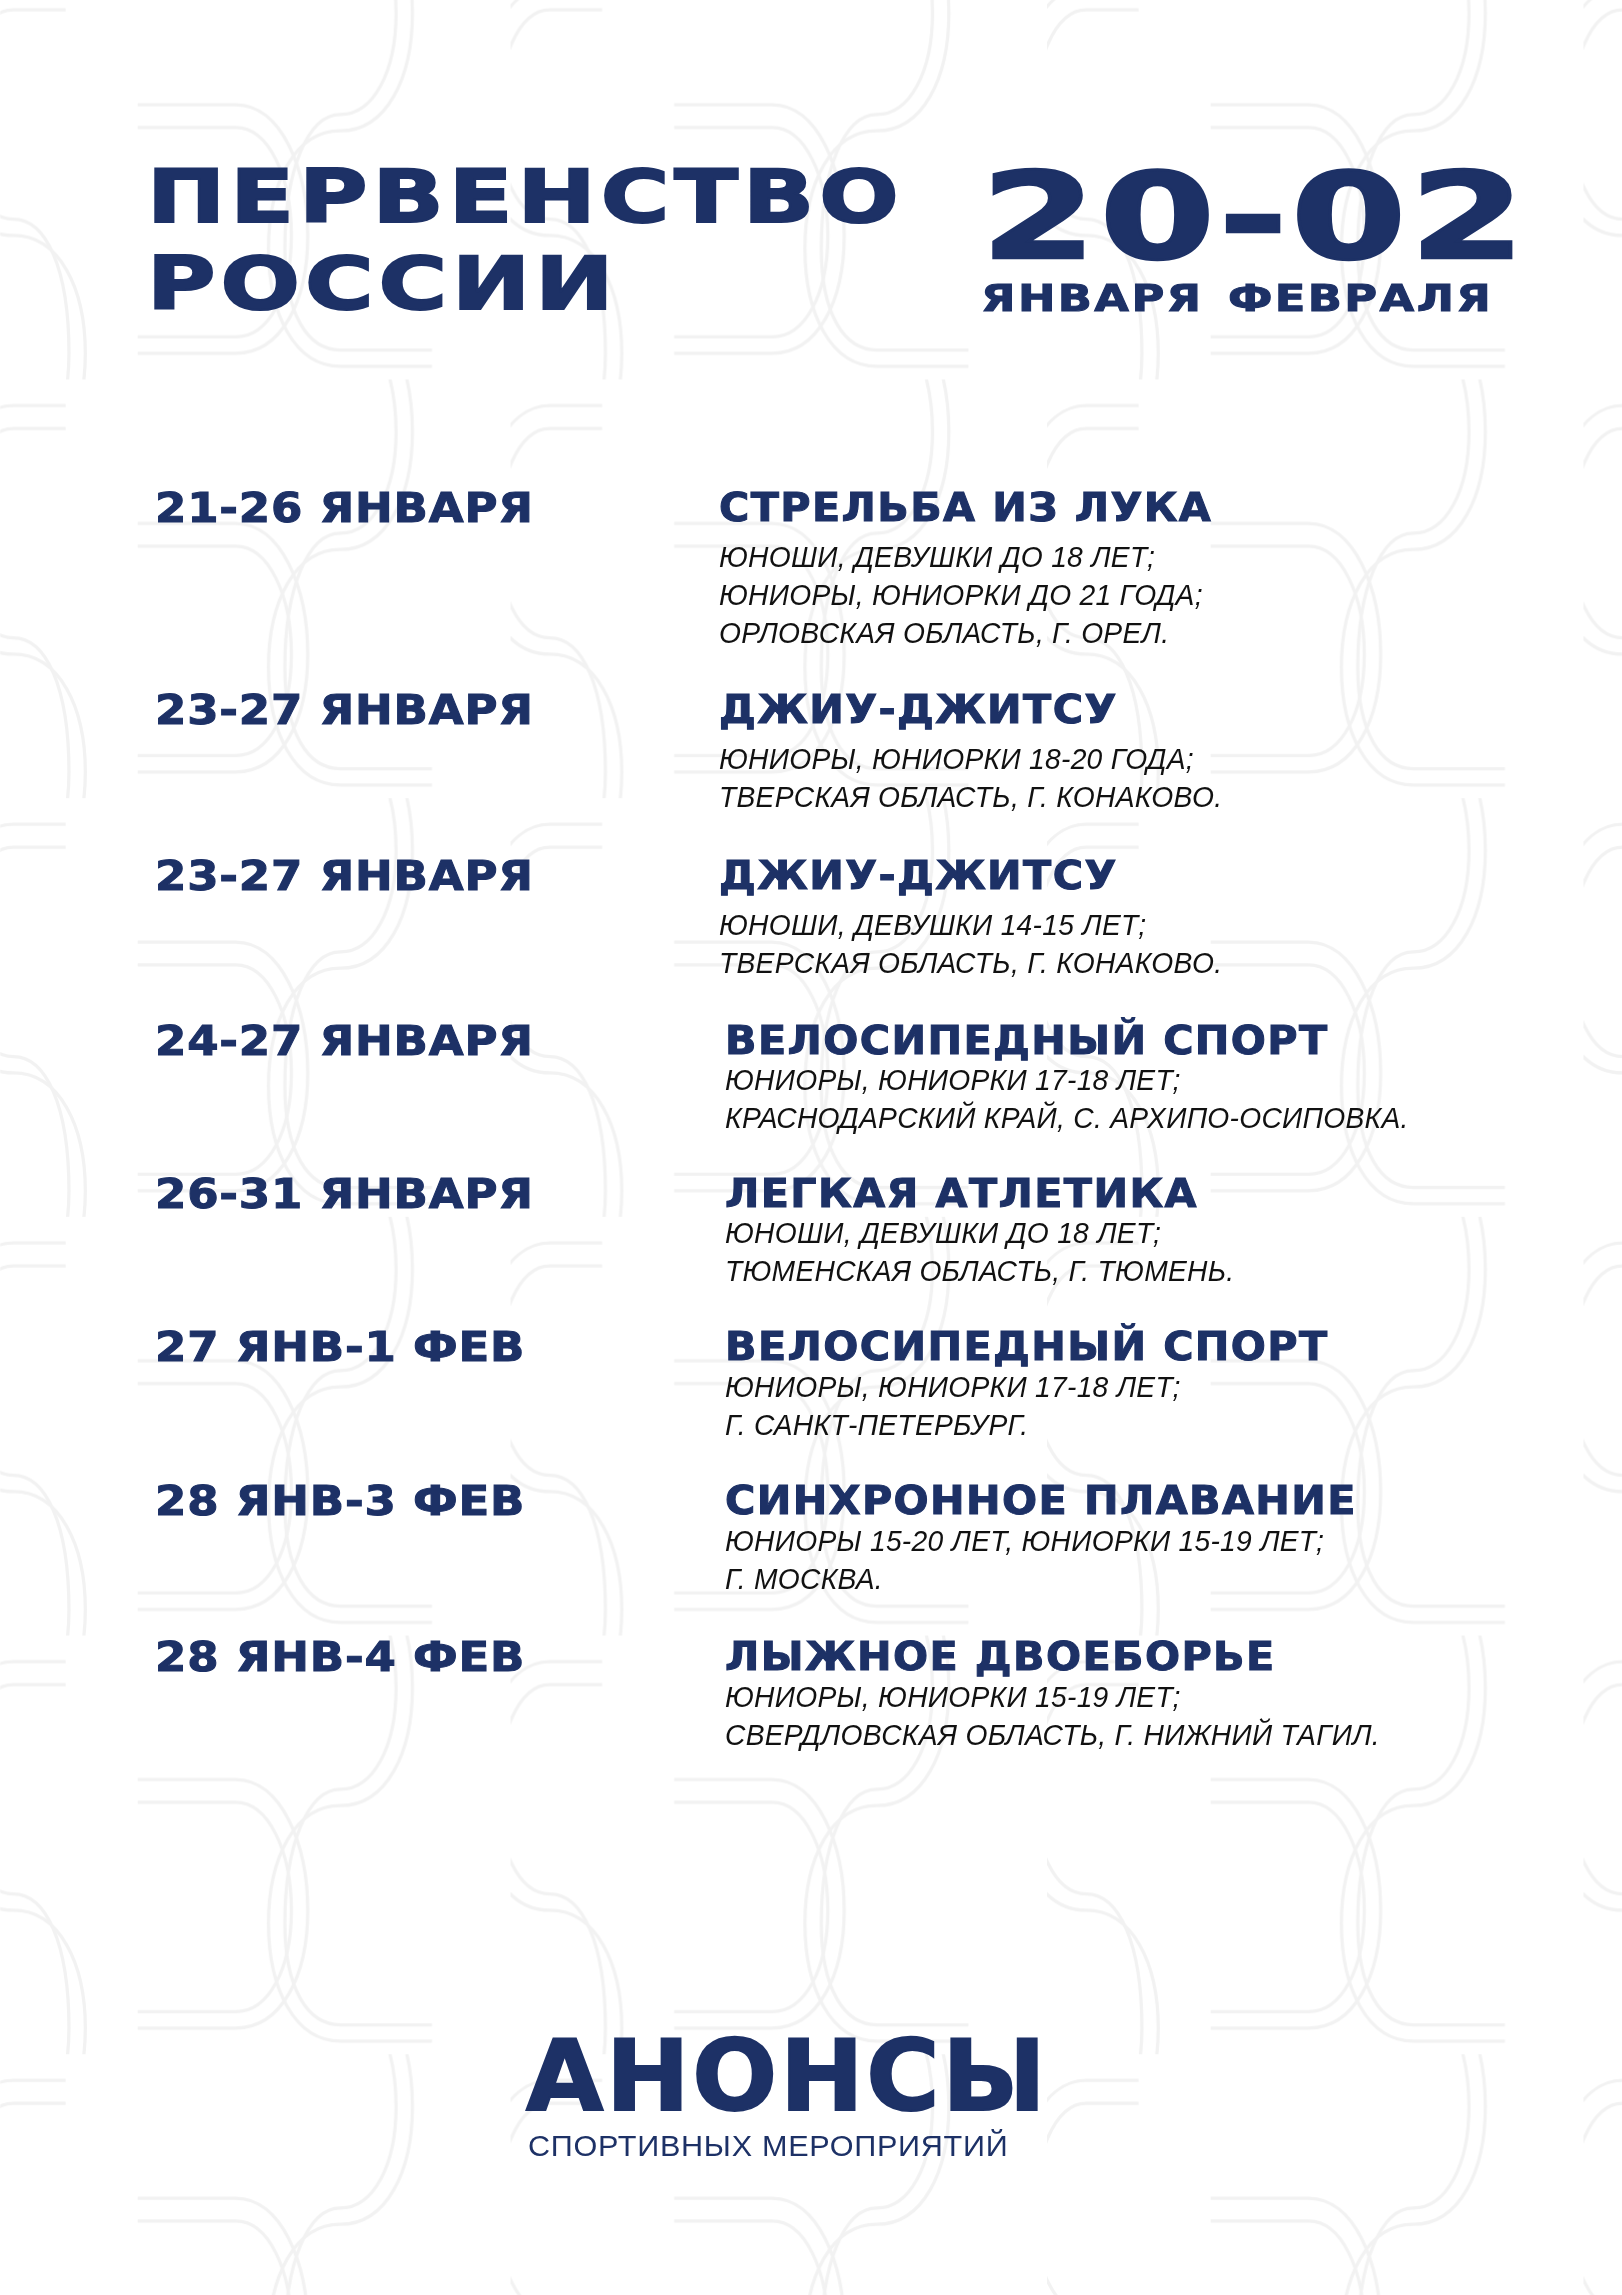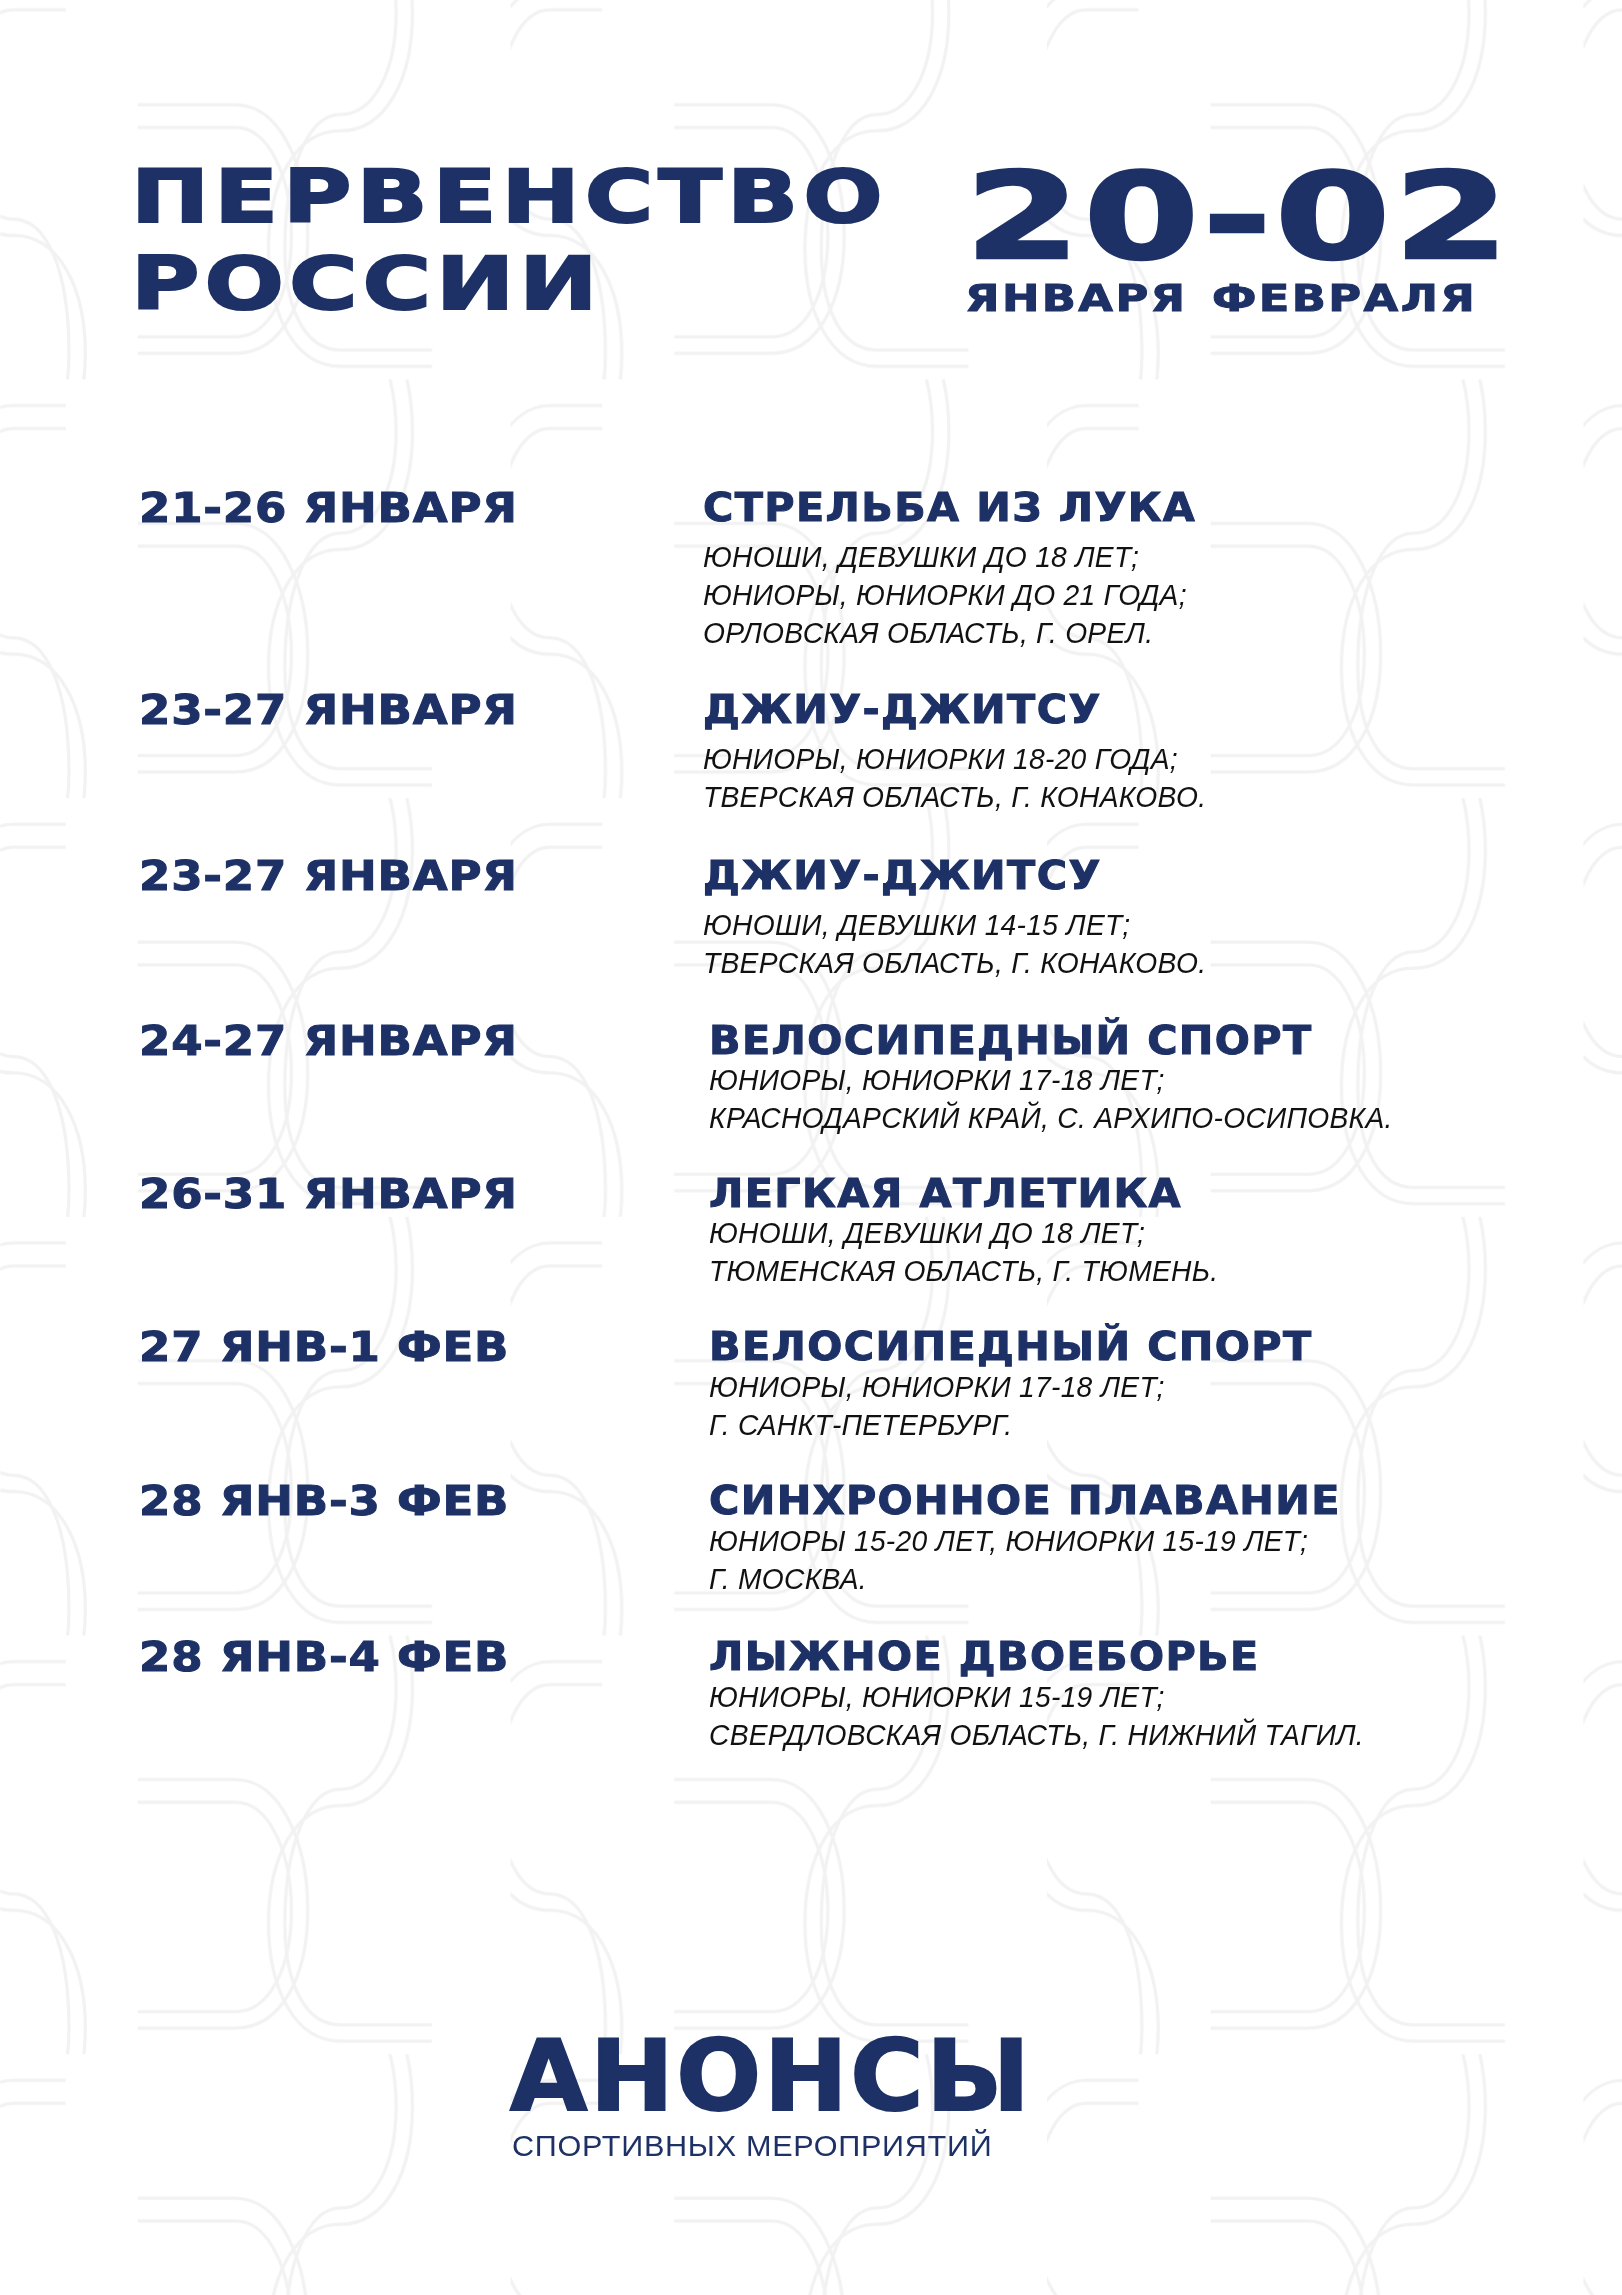--- a/index.html
+++ b/index.html
@@ -3,21 +3,21 @@
 <meta charset="utf-8">
 <style>
   html, body { margin: 0; padding: 0; }
   body {
     width: 1623px; height: 2295px; position: relative; overflow: hidden;
     background: #ffffff;
     font-family: "Liberation Sans", "DejaVu Sans", sans-serif;
     color: #1d3166;
   }
   .bg-pattern { position: absolute; inset: 0; z-index: 0; }
-  .layer { position: absolute; z-index: 1; }
+  .layer { position: absolute; z-index: 1; margin-left: 16px; }
 
   
   .title-line {
     position: absolute; left: 131px;
     font-family: "DejaVu Sans", sans-serif; font-weight: 900;
     font-size: 73px; line-height: 73px; letter-spacing: 3.9px;
     color: #1d3166; transform-origin: left top;
     transform: scaleX(1.28);
     -webkit-text-stroke: 2px #1d3166;
   }

